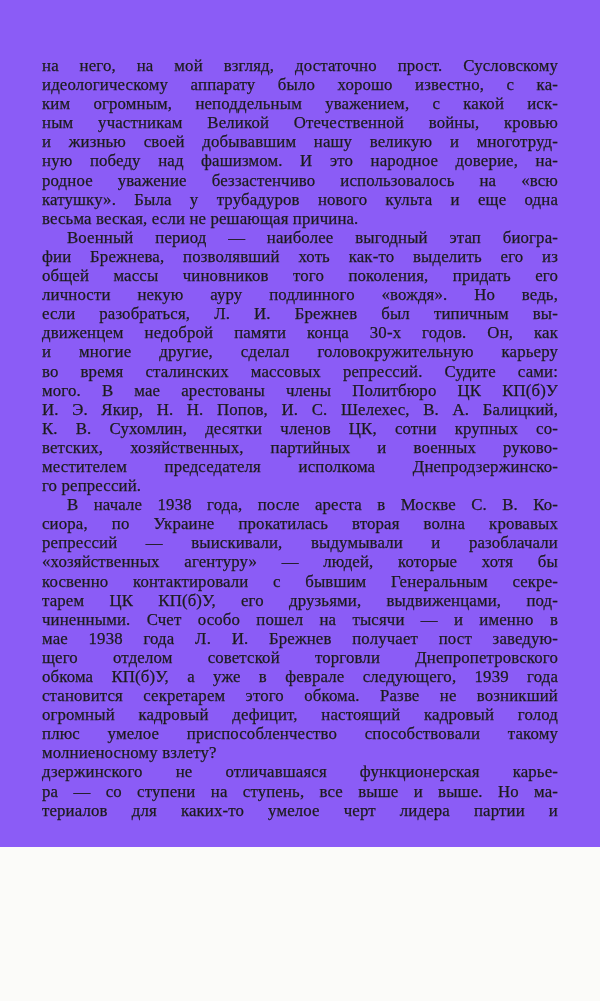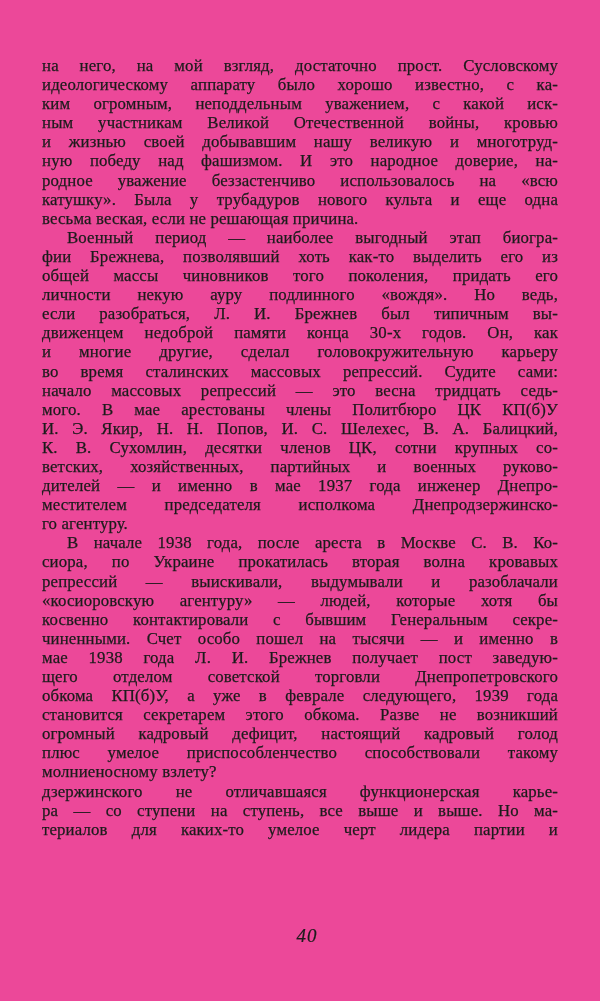--- a/index.html
+++ b/index.html
@@ -3,22 +3,22 @@
 <meta charset="utf-8">
 <style>
   html, body {
     margin: 0;
     padding: 0;
     background: #fbfbf9;
   }
   .book-page {
     position: relative;
     width: 600px;
-    height: 1001px;
-    background: #ec4899;
+    height: 847px;
+    background: #8b5cf6;
     overflow: hidden;
     font-family: "Liberation Serif", "DejaVu Serif", serif;
     color: #1c1c1c;
   }
   .text-block {
     position: absolute;
     left: 42px;
     top: 56px;
     width: 516px;
   }
@@ -68,33 +68,32 @@
       <div class="line">катушку». Была у трубадуров нового культа и еще одна</div>
       <div class="line end">весьма веская, если не решающая причина.</div>
       <div class="line indent">Военный период — наиболее выгодный этап биогра-</div>
       <div class="line">фии Брежнева, позволявший хоть как-то выделить его из</div>
       <div class="line">общей массы чиновников того поколения, придать его</div>
       <div class="line">личности некую ауру подлинного «вождя». Но ведь,</div>
       <div class="line">если разобраться, Л. И. Брежнев был типичным вы-</div>
       <div class="line">движенцем недоброй памяти конца 30-х годов. Он, как</div>
       <div class="line">и многие другие, сделал головокружительную карьеру</div>
       <div class="line">во время сталинских массовых репрессий. Судите сами:</div>
-      <div class="line">начало массовых репрессий — это весна тридцать седь-</div>
       <div class="line">мого. В мае арестованы члены Политбюро ЦК КП(б)У</div>
       <div class="line">И. Э. Якир, Н. Н. Попов, И. С. Шелехес, В. А. Балицкий,</div>
       <div class="line">К. В. Сухомлин, десятки членов ЦК, сотни крупных со-</div>
       <div class="line">ветских, хозяйственных, партийных и военных руково-</div>
-      <div class="line">дителей — и именно в мае 1937 года инженер Днепро-</div>
       <div class="line">местителем председателя исполкома Днепродзержинско-</div>
-      <div class="line end">го агентуру.</div>
+      <div class="line end">го репрессий.</div>
       <div class="line indent">В начале 1938 года, после ареста в Москве С. В. Ко-</div>
       <div class="line">сиора, по Украине прокатилась вторая волна кровавых</div>
       <div class="line">репрессий — выискивали, выдумывали и разоблачали</div>
-      <div class="line">«косиоровскую агентуру» — людей, которые хотя бы</div>
+      <div class="line">«хозяйственных агентуру» — людей, которые хотя бы</div>
       <div class="line">косвенно контактировали с бывшим Генеральным секре-</div>
+      <div class="line">тарем ЦК КП(б)У, его друзьями, выдвиженцами, под-</div>
       <div class="line">чиненными. Счет особо пошел на тысячи — и именно в</div>
       <div class="line">мае 1938 года Л. И. Брежнев получает пост заведую-</div>
       <div class="line">щего отделом советской торговли Днепропетровского</div>
       <div class="line">обкома КП(б)У, а уже в феврале следующего, 1939 года</div>
       <div class="line">становится секретарем этого обкома. Разве не возникший</div>
       <div class="line">огромный кадровый дефицит, настоящий кадровый голод</div>
       <div class="line">плюс умелое приспособленчество способствовали такому</div>
       <div class="line end">молниеносному взлету?</div>
       <div class="line">дзержинского не отличавшаяся функционерская карье-</div>
       <div class="line">ра — со ступени на ступень, все выше и выше. Но ма-</div>

